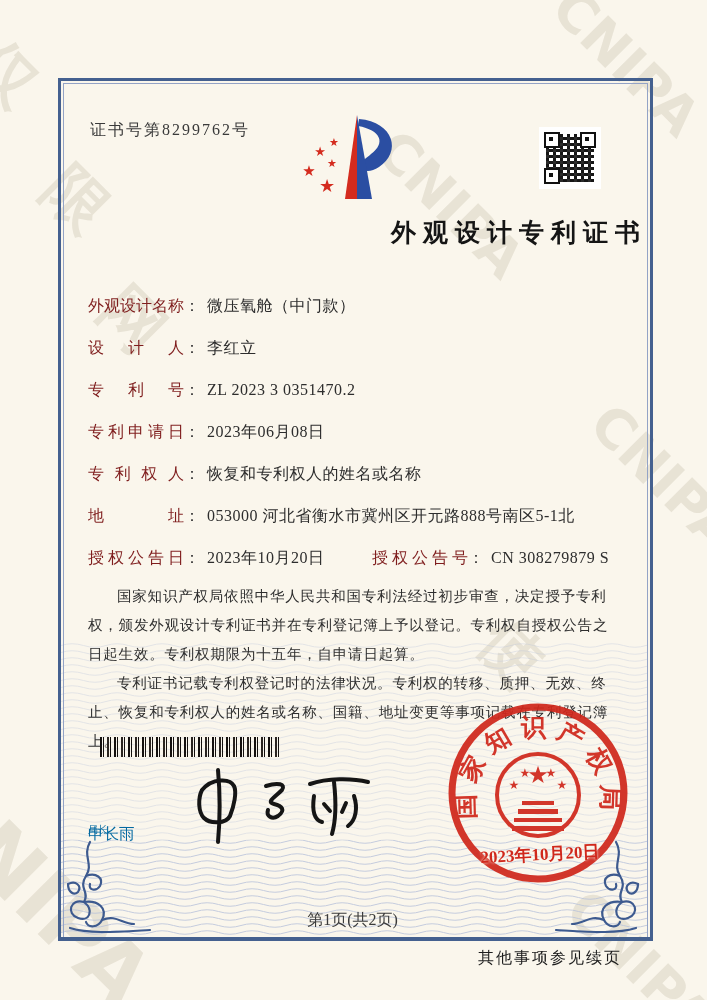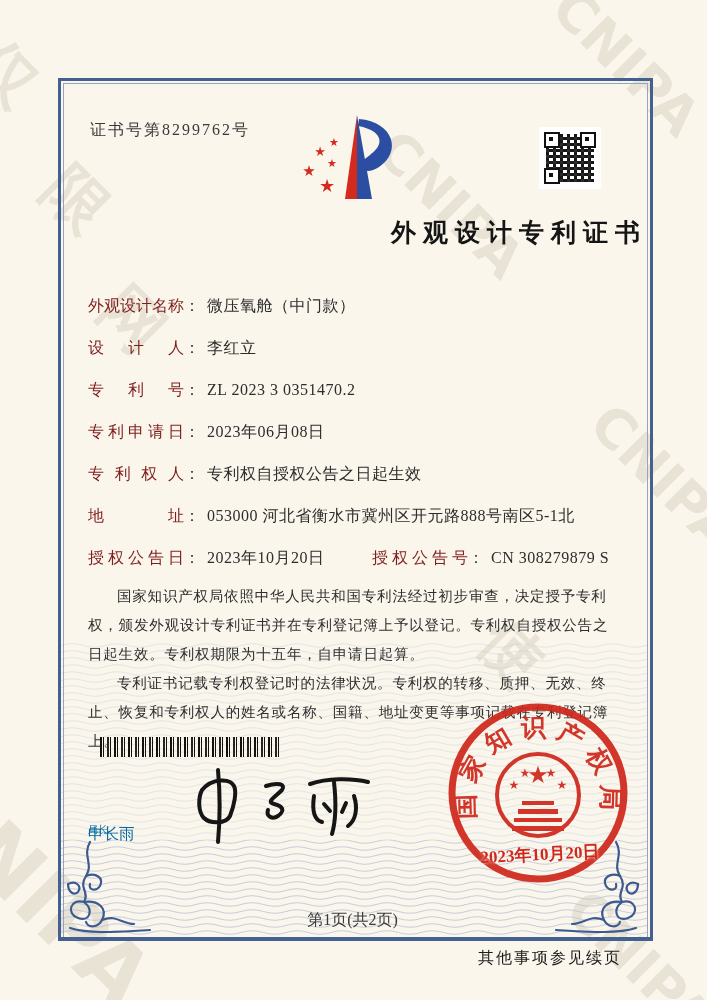--- a/index.html
+++ b/index.html
@@ -122,21 +122,21 @@
     <div class="frow">
       <span class="lbl">设计人</span><span class="cl">：</span><span class="val">李红立</span>
     </div>
     <div class="frow">
       <span class="lbl">专利号</span><span class="cl">：</span><span class="val">ZL 2023 3 0351470.2</span>
     </div>
     <div class="frow">
       <span class="lbl">专利申请日</span><span class="cl">：</span><span class="val">2023年06月08日</span>
     </div>
     <div class="frow">
-      <span class="lbl">专利权人</span><span class="cl">：</span><span class="val">专利权自授权公告之日起生效</span>
+      <span class="lbl">专利权人</span><span class="cl">：</span><span class="val">恢复和专利权人的姓名或名称</span>
     </div>
     <div class="frow">
       <span class="lbl">地址</span><span class="cl">：</span><span class="val">053000 河北省衡水市冀州区开元路888号南区5-1北</span>
     </div>
     <div class="frow">
       <span class="lbl">授权公告日</span><span class="cl">：</span><span class="val">2023年10月20日</span>
       <span class="pair2">
         <span class="lbl">授权公告号</span><span class="cl">：</span><span class="val">CN 308279879 S</span>
       </span>
     </div>

